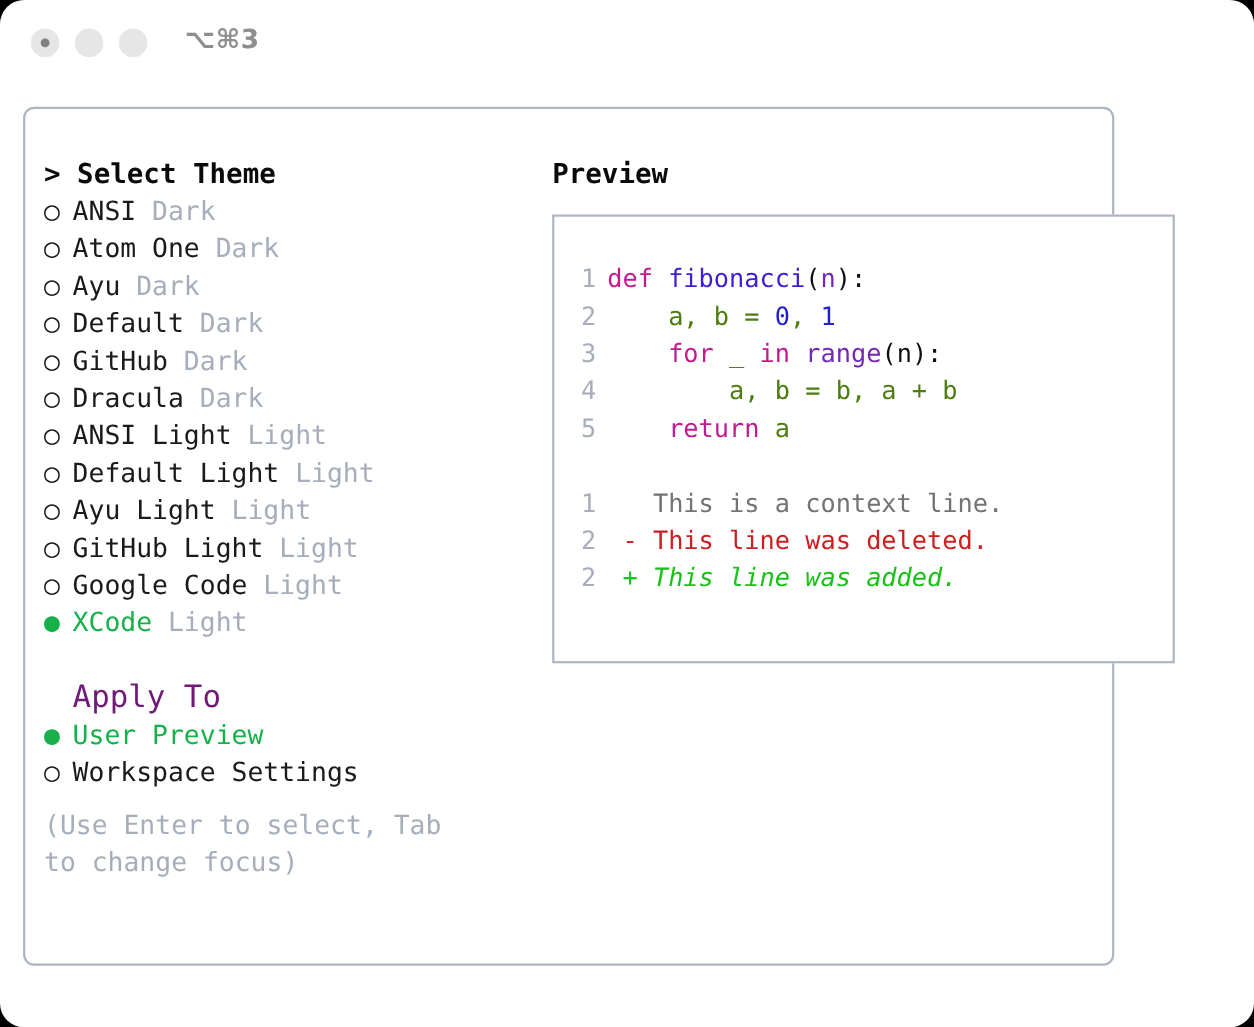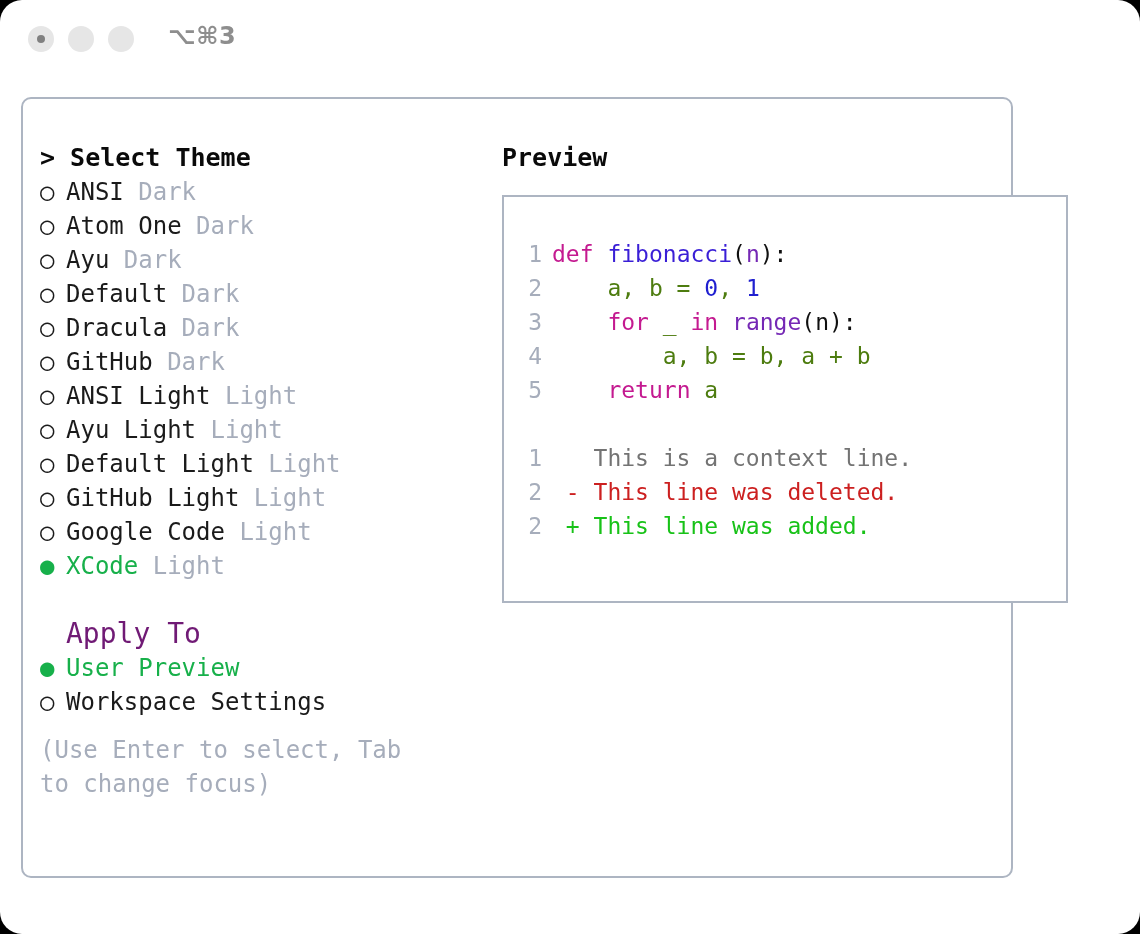--- a/index.html
+++ b/index.html
@@ -176,21 +176,21 @@
   }
   .kw       { color: #c41a90; }
   .fn       { color: #3a1fd6; }
   .num      { color: #2020d0; }
   .ident    { color: #4d7c0f; }
   .param    { color: #7528b5; }
   .builtin  { color: #7528b5; }
   .punct    { color: #101010; }
   .diff-ctx { color: #737373; }
   .diff-del { color: #cc2020; }
-  .diff-add { color: #18c218; }
+  .diff-add { color: #18c218; font-style: italic; }
   .blank-line { height: 34px; }
 </style>
 </head>
 <body>
 
 <div class="window">
 
   <div class="titlebar">
     <div class="traffic">
       <div class="dot">
@@ -205,25 +205,25 @@
   <div class="panel">
     <div class="columns">
 
       <div class="left-col">
         <div class="heading">&gt; Select Theme</div>
         <div id="theme-rows">
             <div class="theme-row"><span class="radio off">○</span><span class="theme-name">ANSI </span><span class="theme-kind">Dark</span></div>
             <div class="theme-row"><span class="radio off">○</span><span class="theme-name">Atom One </span><span class="theme-kind">Dark</span></div>
             <div class="theme-row"><span class="radio off">○</span><span class="theme-name">Ayu </span><span class="theme-kind">Dark</span></div>
             <div class="theme-row"><span class="radio off">○</span><span class="theme-name">Default </span><span class="theme-kind">Dark</span></div>
+            <div class="theme-row"><span class="radio off">○</span><span class="theme-name">GitHub </span><span class="theme-kind">Dark</span></div>
             <div class="theme-row"><span class="radio off">○</span><span class="theme-name">Dracula </span><span class="theme-kind">Dark</span></div>
-            <div class="theme-row"><span class="radio off">○</span><span class="theme-name">GitHub </span><span class="theme-kind">Dark</span></div>
             <div class="theme-row"><span class="radio off">○</span><span class="theme-name">ANSI Light </span><span class="theme-kind">Light</span></div>
+            <div class="theme-row"><span class="radio off">○</span><span class="theme-name">Default Light </span><span class="theme-kind">Light</span></div>
             <div class="theme-row"><span class="radio off">○</span><span class="theme-name">Ayu Light </span><span class="theme-kind">Light</span></div>
-            <div class="theme-row"><span class="radio off">○</span><span class="theme-name">Default Light </span><span class="theme-kind">Light</span></div>
             <div class="theme-row"><span class="radio off">○</span><span class="theme-name">GitHub Light </span><span class="theme-kind">Light</span></div>
             <div class="theme-row"><span class="radio off">○</span><span class="theme-name">Google Code </span><span class="theme-kind">Light</span></div>
             <div class="theme-row selected"><span class="radio on">●</span><span class="theme-name">XCode </span><span class="theme-kind">Light</span></div>
           </div>
 
         <div class="section-gap"></div>
 
         <div class="apply-head">Apply To</div>
         <div id="apply-rows">
             <div class="theme-row selected"><span class="radio on">●</span><span class="theme-name">User Preview</span></div>

